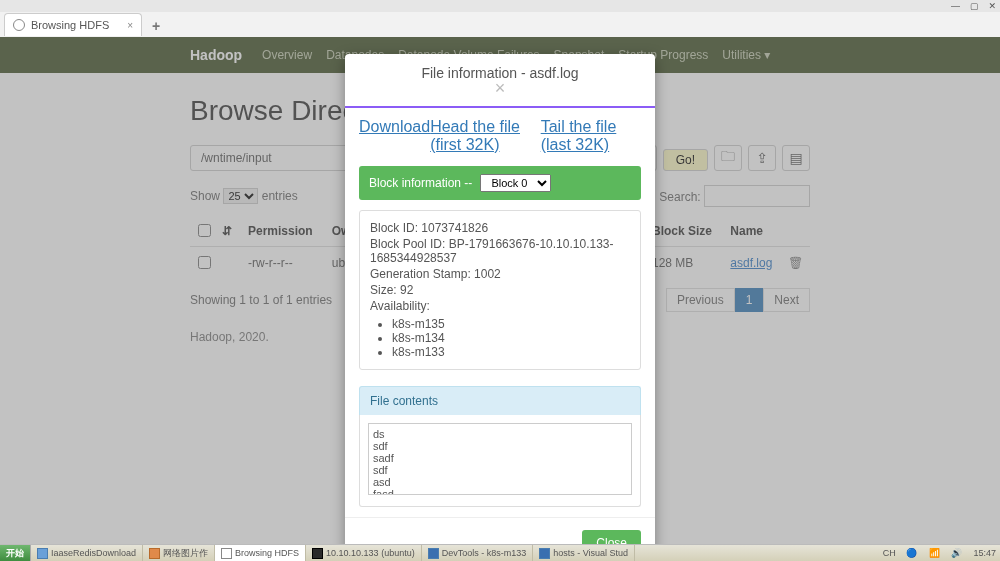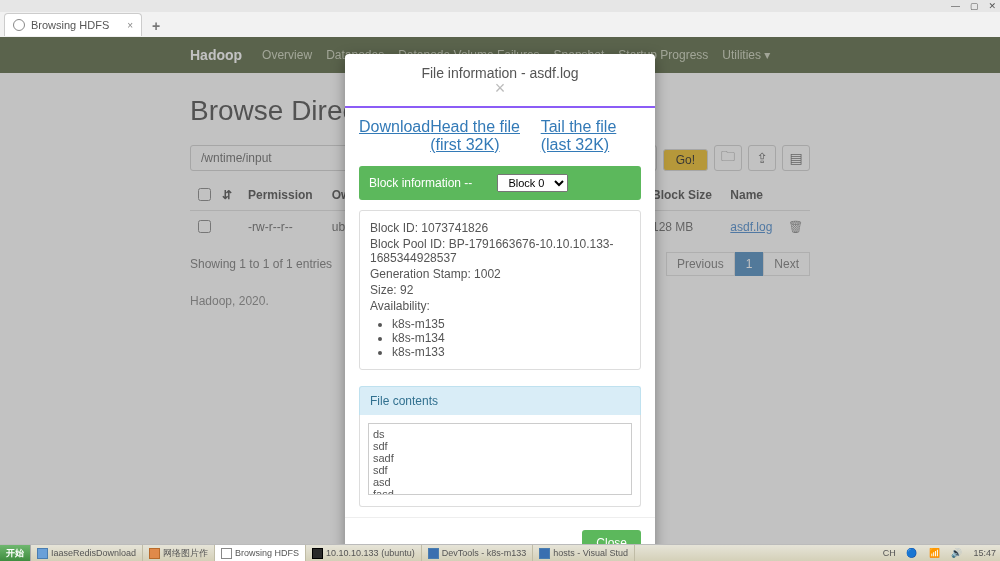--- a/index.html
+++ b/index.html
@@ -22,21 +22,21 @@
 .dim{position:absolute;left:0;top:37px;right:0;bottom:16px;background:rgba(120,120,120,0.45);pointer-events:none;}
 
 .page{position:absolute;left:0;top:37px;right:0;bottom:16px;background:#fff;}
 .navbar{background:#425229;color:#cfd7bd;height:36px;display:flex;align-items:center;padding-left:190px;font-size:12px;}
 .navbar .brand{color:#fff;font-weight:bold;font-size:14px;margin-right:20px;}
 .navbar .nl{margin-right:14px;color:#c5ccb2;}
 .content{padding:12px 190px 0 190px;color:#555;}
 h1{font-weight:normal;font-size:28px;color:#333;margin:10px 0 18px;}
 .pathrow{display:flex;gap:6px;align-items:flex-end;}
 .pathrow input{flex:1;height:24px;border:1px solid #ccc;border-radius:3px;padding:0 10px;font-size:12px;color:#555;}
-.pathrow .go{border:1px solid #ccc;background:#eab308;border-radius:3px;padding:3px 12px;font-size:12px;}
+.pathrow .go{border:1px solid #ccc;background:#fef9c3;border-radius:3px;padding:3px 12px;font-size:12px;}
 .pathrow .ic{border:1px solid #ccc;background:#fff;border-radius:3px;width:26px;height:24px;display:flex;align-items:center;justify-content:center;color:#555;}
 .ctrlrow{display:flex;justify-content:space-between;align-items:center;margin-top:14px;font-size:12px;color:#666;}
 .ctrlrow select{border:1px solid #ccc;font-size:11px;}
 .ctrlrow input{border:1px solid #ccc;height:18px;width:100px;}
 table.files{width:100%;border-collapse:collapse;margin-top:8px;font-size:12px;}
 table.files th{text-align:left;font-weight:bold;padding:6px 4px;border-bottom:1px solid #ddd;color:#333;}
 table.files td{padding:6px 4px;border-top:1px solid #eee;}
 table.files td a{color:#3079c6;}
 .trash{color:#777;}
 .pager{display:flex;justify-content:space-between;align-items:center;margin-top:10px;font-size:12px;color:#666;}
@@ -45,21 +45,21 @@
 .pager .pg .cur{background:#337ab7;color:#fff;border-color:#337ab7;}
 .footer{margin-top:18px;color:#777;font-size:12px;}
 
 .modal{position:absolute;left:50%;top:54px;transform:translateX(-50%);width:310px;background:#fff;border-radius:4px;box-shadow:0 4px 14px rgba(0,0,0,0.35);font-size:12px;}
 .modal .mh{padding:11px 14px;border-bottom:2px solid #8b5cf6;display:flex;justify-content:space-between;align-items:center;flex-direction:column;}
 .modal .mh h4{margin:0;font-size:14px;font-weight:normal;color:#555;}
 .modal .mh .x{color:#bbb;font-size:18px;line-height:14px;}
 .modal .mb{padding:10px 14px;}
 .links{display:flex;justify-content:space-between;margin-bottom:12px;}
 .links a{color:#337ab7;font-size:16px;}
-.bi{background:#5cb85c;color:#fff;border-radius:3px;padding:8px 10px;display:flex;align-items:center;gap:25px;margin-bottom:10px;}
+.bi{background:#5cb85c;color:#fff;border-radius:3px;padding:8px 10px;display:flex;align-items:center;gap:8px;margin-bottom:10px;}
 .bi select{font-size:11px;padding:1px 6px;}
 .panel{border:1px solid #ddd;border-radius:3px;padding:8px 10px;margin-bottom:16px;color:#555;}
 .panel p{margin:2px 0;}
 .panel ul{margin:4px 0 2px 0;padding-left:22px;}
 .fc-head{background:#d9edf7;color:#31708f;border:1px solid #bfe1ef;border-bottom:none;border-radius:3px 3px 0 0;padding:7px 10px;}
 .fc-body{border:1px solid #ddd;border-top:none;border-radius:0 0 3px 3px;padding:8px;}
 .fc-body textarea{width:100%;height:72px;border:1px solid #ccc;resize:none;font-family:Arial;font-size:11px;color:#555;padding:4px;box-sizing:border-box;line-height:1.1;}
 .modal .mf{padding:12px 14px;border-top:1px solid #eee;text-align:right;}
 .closebtn{background:#5cb85c;color:#fff;border:none;border-radius:3px;padding:6px 14px;font-size:12px;}
 
@@ -135,20 +135,30 @@
     <span class="nl"><span>Utilities</span> ▾</span>
   </div>
   <div class="content">
     <h1>Browse Directory</h1>
     <div class="pathrow">
       <input value="/wntime/input" style="">
       <button class="go">Go!</button>
       <div class="ic">🗀</div>
       <div class="ic">⇪</div>
       <div class="ic">▤</div>
+    </div>
+    <div class="ctrlrow">
+      <div>
+        <span>Show</span>
+        <select><option>25</option></select>
+        <span>entries</span>
+      </div>
+      <div>
+        <span>Search:</span> <input style="">
+      </div>
     </div>
     <table class="files">
       <thead>
           <tr>
         <th style="width:18px"><input type="checkbox" style=""></th>
         <th style="width:18px">⇵</th>
         <th>Permission</th>
         <th>Owner</th>
         <th style="width:260px"></th>
         <th>Block Size</th>

